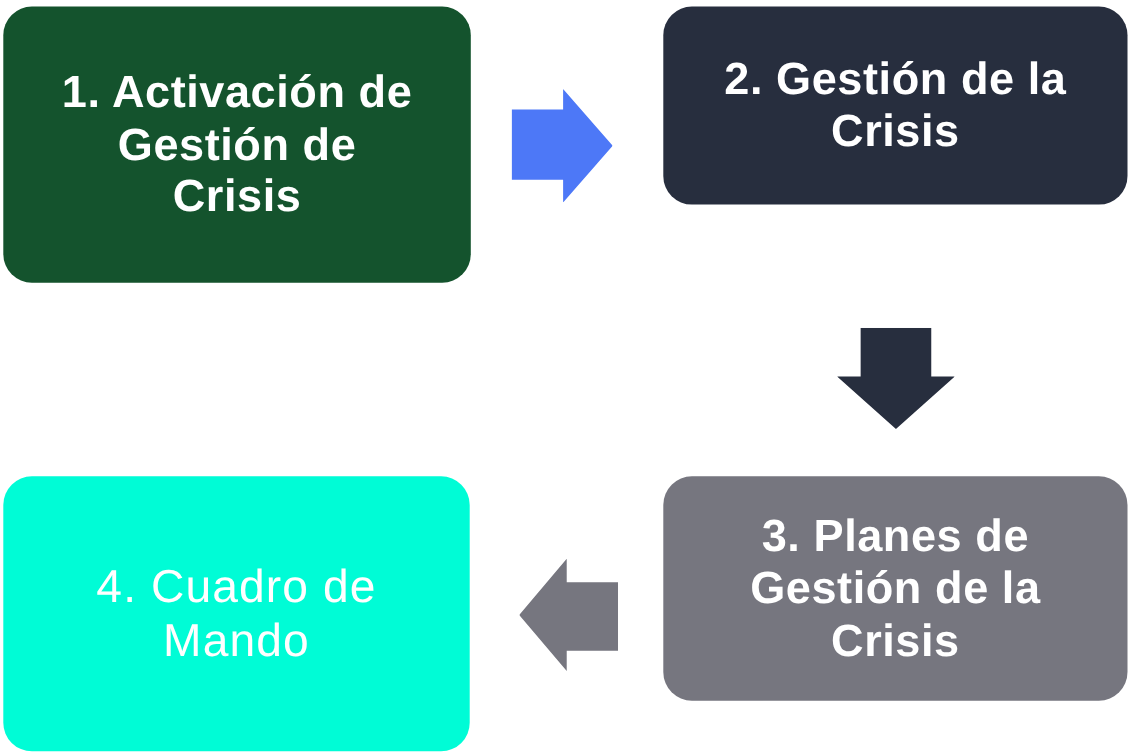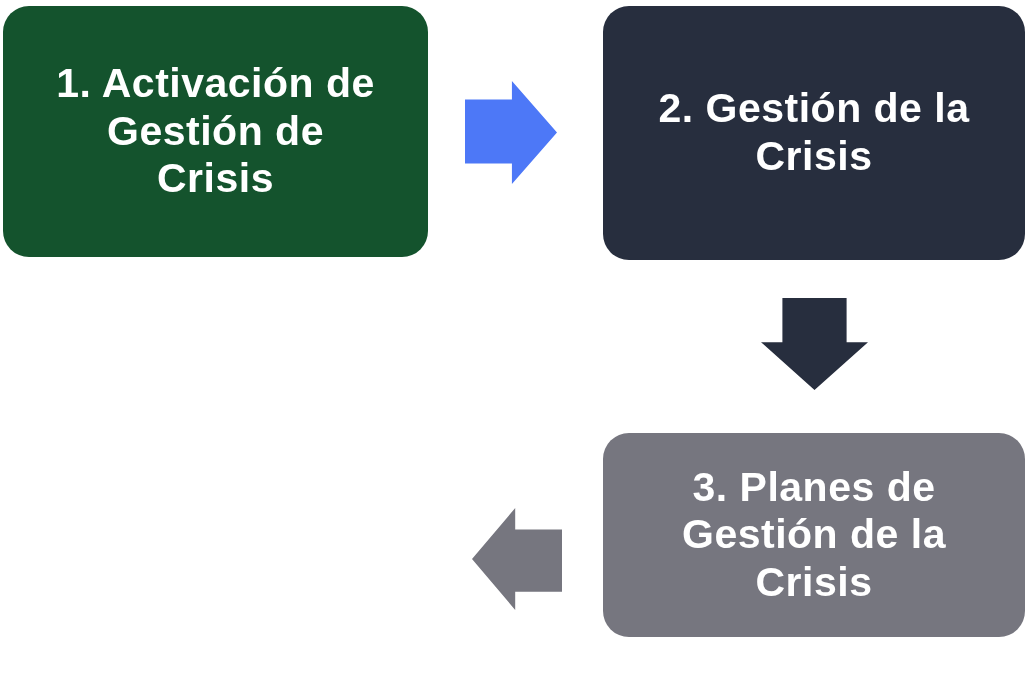--- a/index.html
+++ b/index.html
@@ -30,21 +30,21 @@
     font-weight: 700;
     line-height: 1.16;
     letter-spacing: 0.5px;
   }
   .label.light {
     font-weight: 400;
     font-size: 42px;
     letter-spacing: 1px;
   }
   .box1 { left: 3px;   top: 6px;   width: 425px; height: 251px; }
-  .box2 { left: 603px; top: 6px;   width: 422px; height: 254px; }
+  .box2 { left: 603px; top: 6px;   width: 422px; height: 180px; }
   .box3 { left: 603px; top: 433px; width: 422px; height: 204px; }
   .box4 { left: 3px;   top: 433px; width: 424px; height: 250px; }
 
   .arrow { position: absolute; }
   .arrow-right {
     left: 465px; top: 81px; width: 92px; height: 103px;
     clip-path: polygon(0 18%, 51% 18%, 51% 0, 100% 50%, 51% 100%, 51% 80%, 0 80%);
   }
   .arrow-down {
     left: 761px; top: 298px; width: 107px; height: 92px;
@@ -76,14 +76,18 @@
   <div class="arrow arrow-down" style="background-color: rgb(39, 46, 62);"></div>
 
   <div class="box box3" style="background-color: rgb(118, 118, 127);">
     <div class="label">3. Planes de
 Gestión de la
 Crisis</div>
   </div>
 
   <div class="arrow arrow-left" style="background-color: rgb(118, 118, 127);"></div>
 
+  <div class="box box4" style="background-color: rgb(0, 252, 214);">
+    <div class="label light">4. Cuadro de
+Mando</div>
+  </div>
 
 </div>
 
 </body></html>

